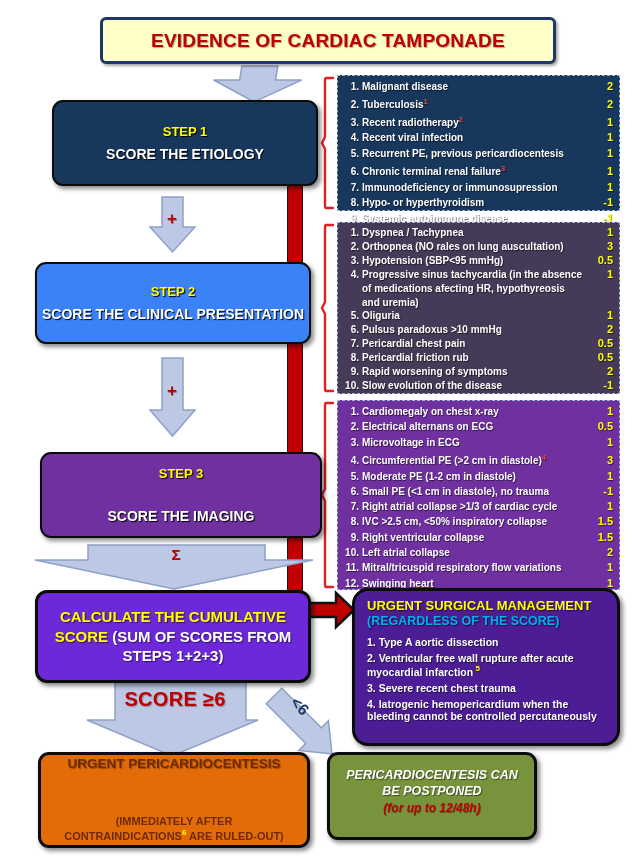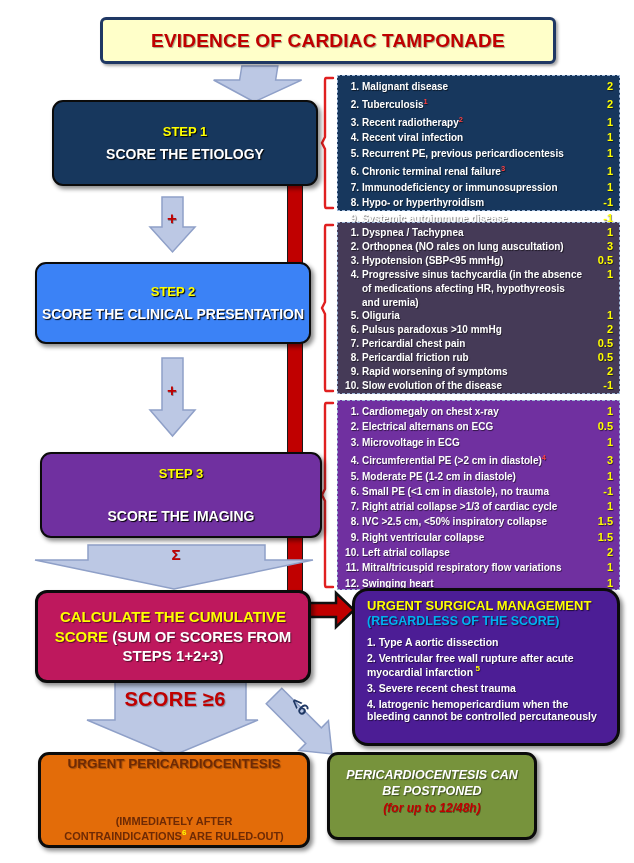--- a/index.html
+++ b/index.html
@@ -14,21 +14,21 @@
         background:#ffffc9;border:3px solid #1f3864;border-radius:6px;z-index:2;
         box-shadow:2px 2px 3px rgba(0,0,0,.35);display:flex;align-items:center;justify-content:center;}
   .title-box span{color:#c00000;font-size:19px;letter-spacing:.2px;text-shadow:1px 1px 1px rgba(0,0,0,.35);}
 
   .step1{left:40px;top:100px;width:266px;height:86px;background:#17375d;margin-left:12px;}
   .step2{left:35px;top:262px;width:276px;height:82px;background:#3b82f6;}
   .step3{left:40px;top:452px;width:282px;height:86px;background:#7030a0;gap:20px;}
   .step-label{color:#ffff00;font-size:13px;text-shadow:1px 1px 1px #000;margin-bottom:7px;}
   .step-name{color:#ffffff;font-size:14px;text-shadow:1px 1px 1px #000;}
 
-  .cumulative{left:35px;top:590px;width:276px;height:93px;background:#be185d;border-width:3px;border-radius:12px;
+  .cumulative{left:35px;top:590px;width:276px;height:93px;background:#6d28d9;border-width:3px;border-radius:12px;
         padding:4px 10px;font-size:15px;line-height:1.3;text-shadow:1px 1px 1px rgba(0,0,0,.55);}
   .cumulative .yel{color:#ffff00;}
   .cumulative .wht{color:#ffffff;}
 
   .surgical{left:352px;top:588px;width:268px;height:158px;background:#4c1d95;border-width:3px;border-radius:16px;
         justify-content:flex-start;text-align:left;padding:8px 10px 6px 12px;}
   .surg-title{color:#ffff00;font-size:13px;line-height:1.15;text-shadow:1px 1px 1px rgba(0,0,0,.6);}
   .surg-sub{color:#00b0f0;font-size:12.5px;margin-bottom:4px;text-shadow:1px 1px 1px rgba(0,0,0,.6);}
   .sitem{margin:4px 0 0 0;font-size:10.5px;line-height:1.15;color:#fff;text-shadow:.8px .8px .8px rgba(0,0,0,.55);}
   .ysup{color:#ffff00;font-size:8px;vertical-align:super;}

